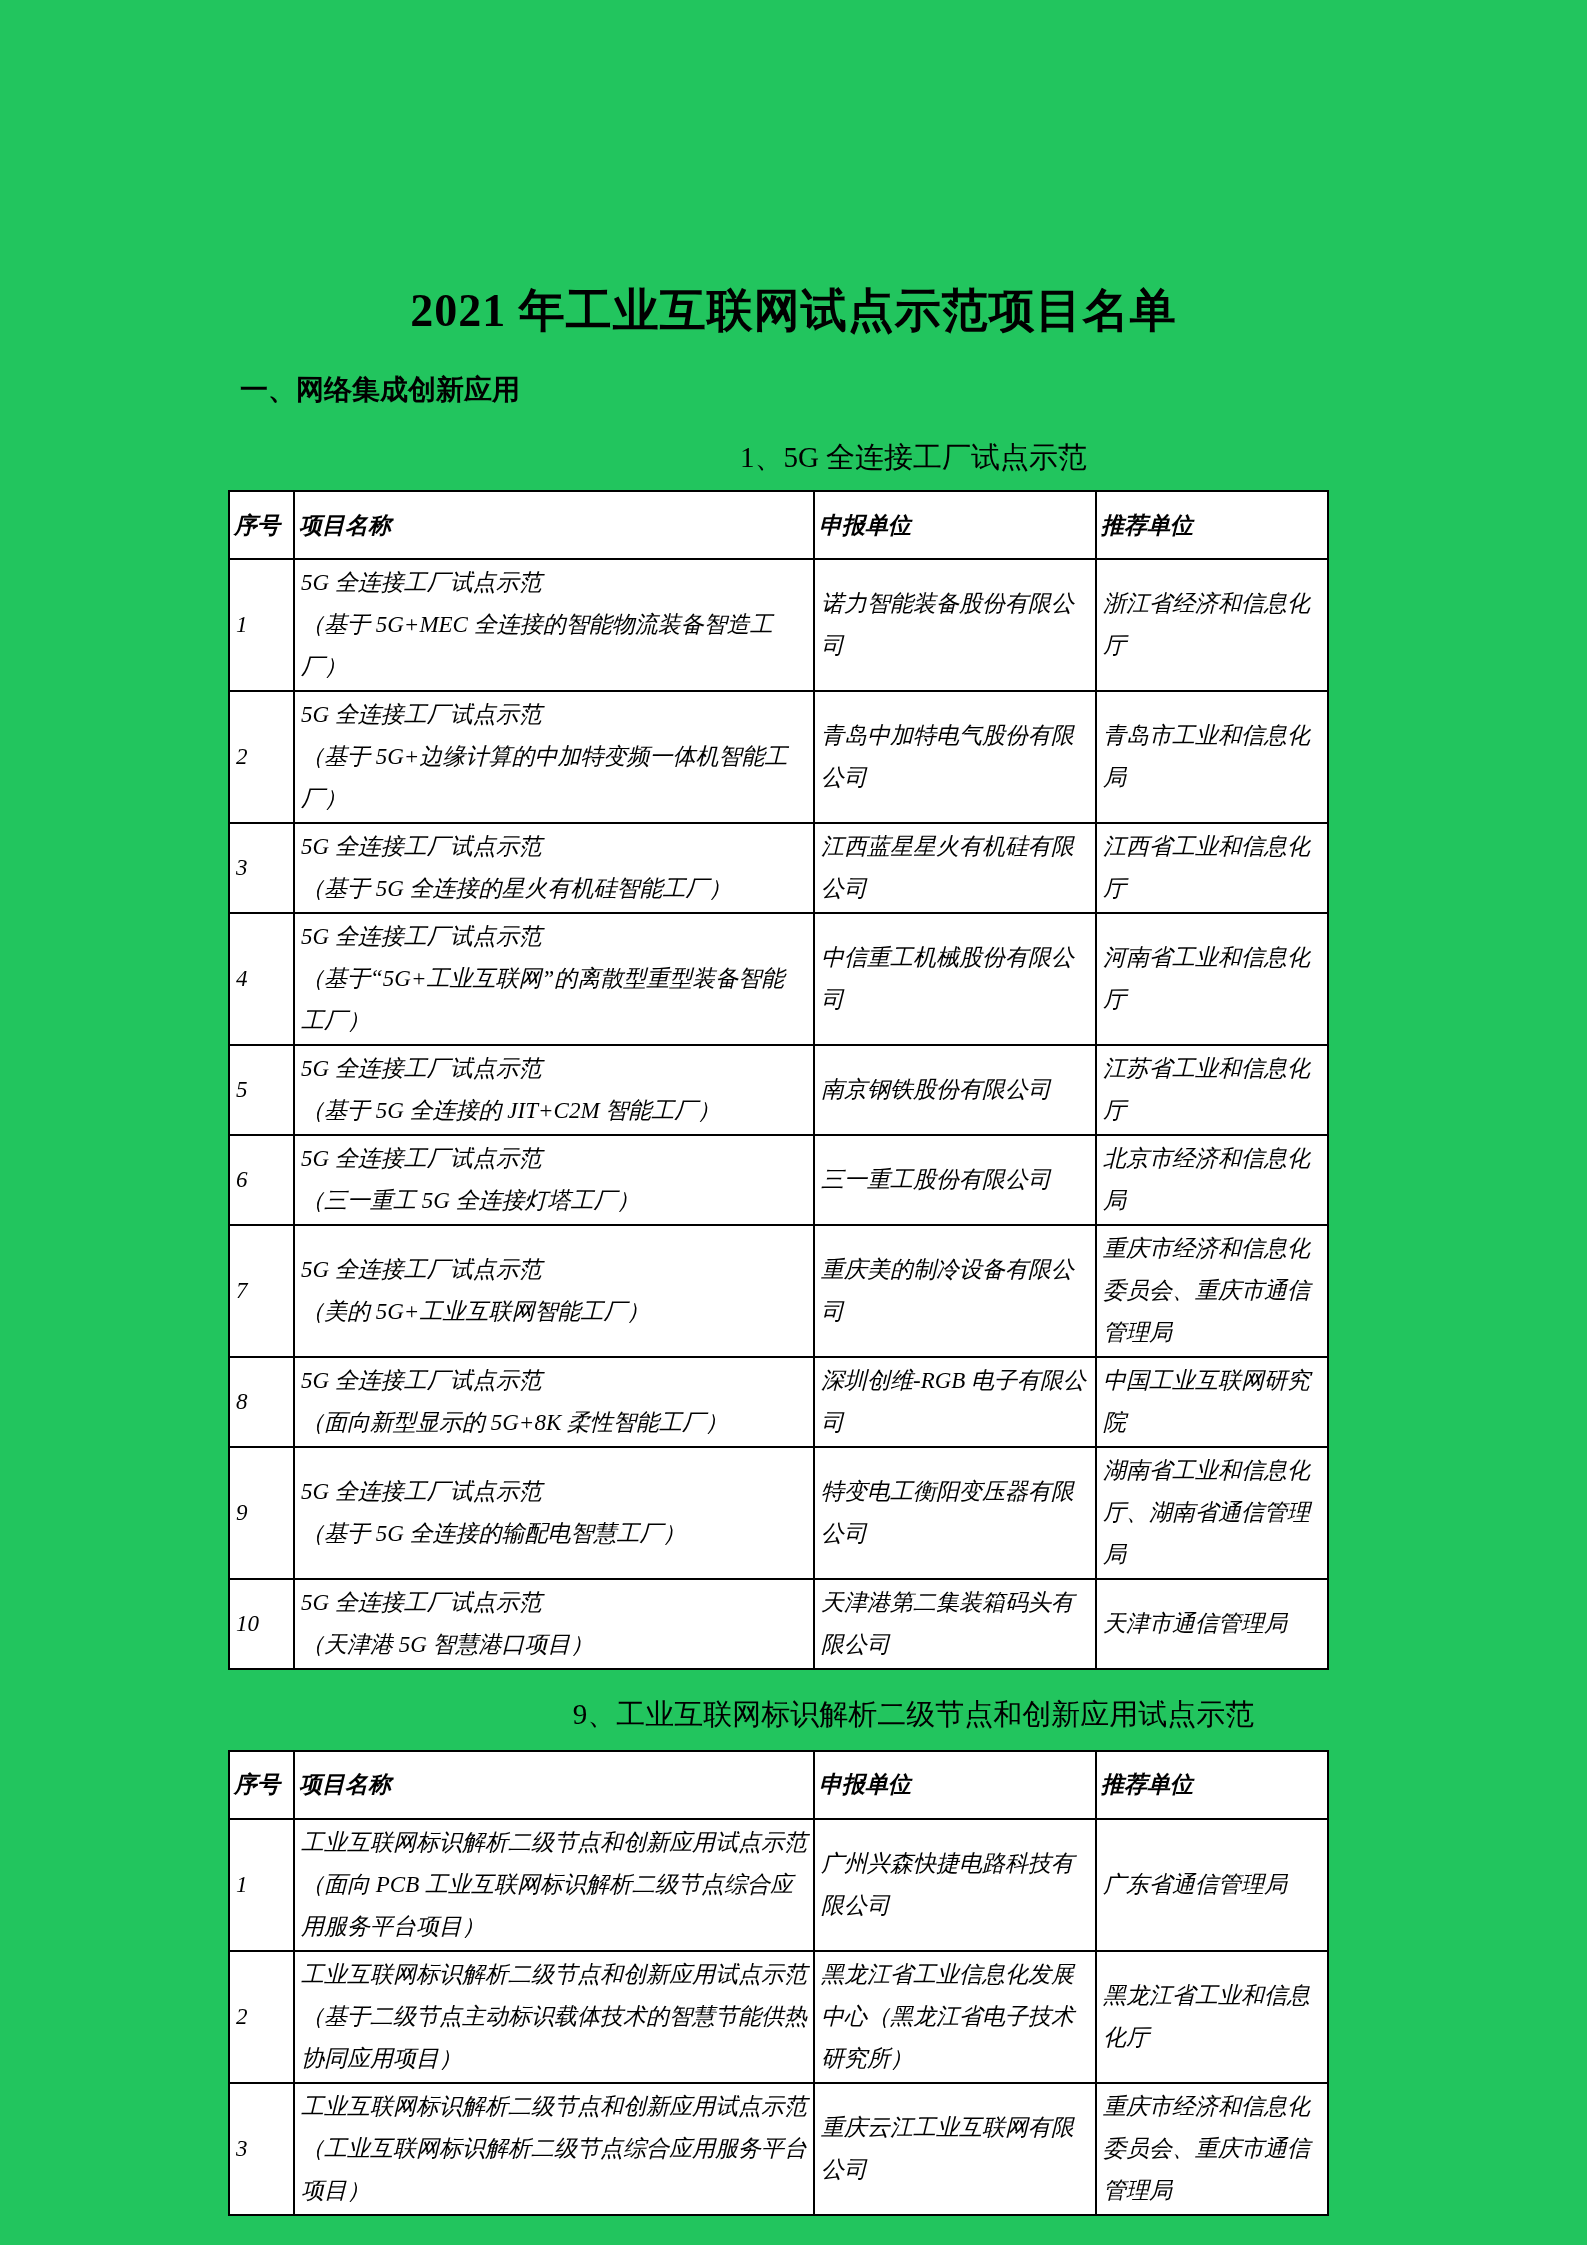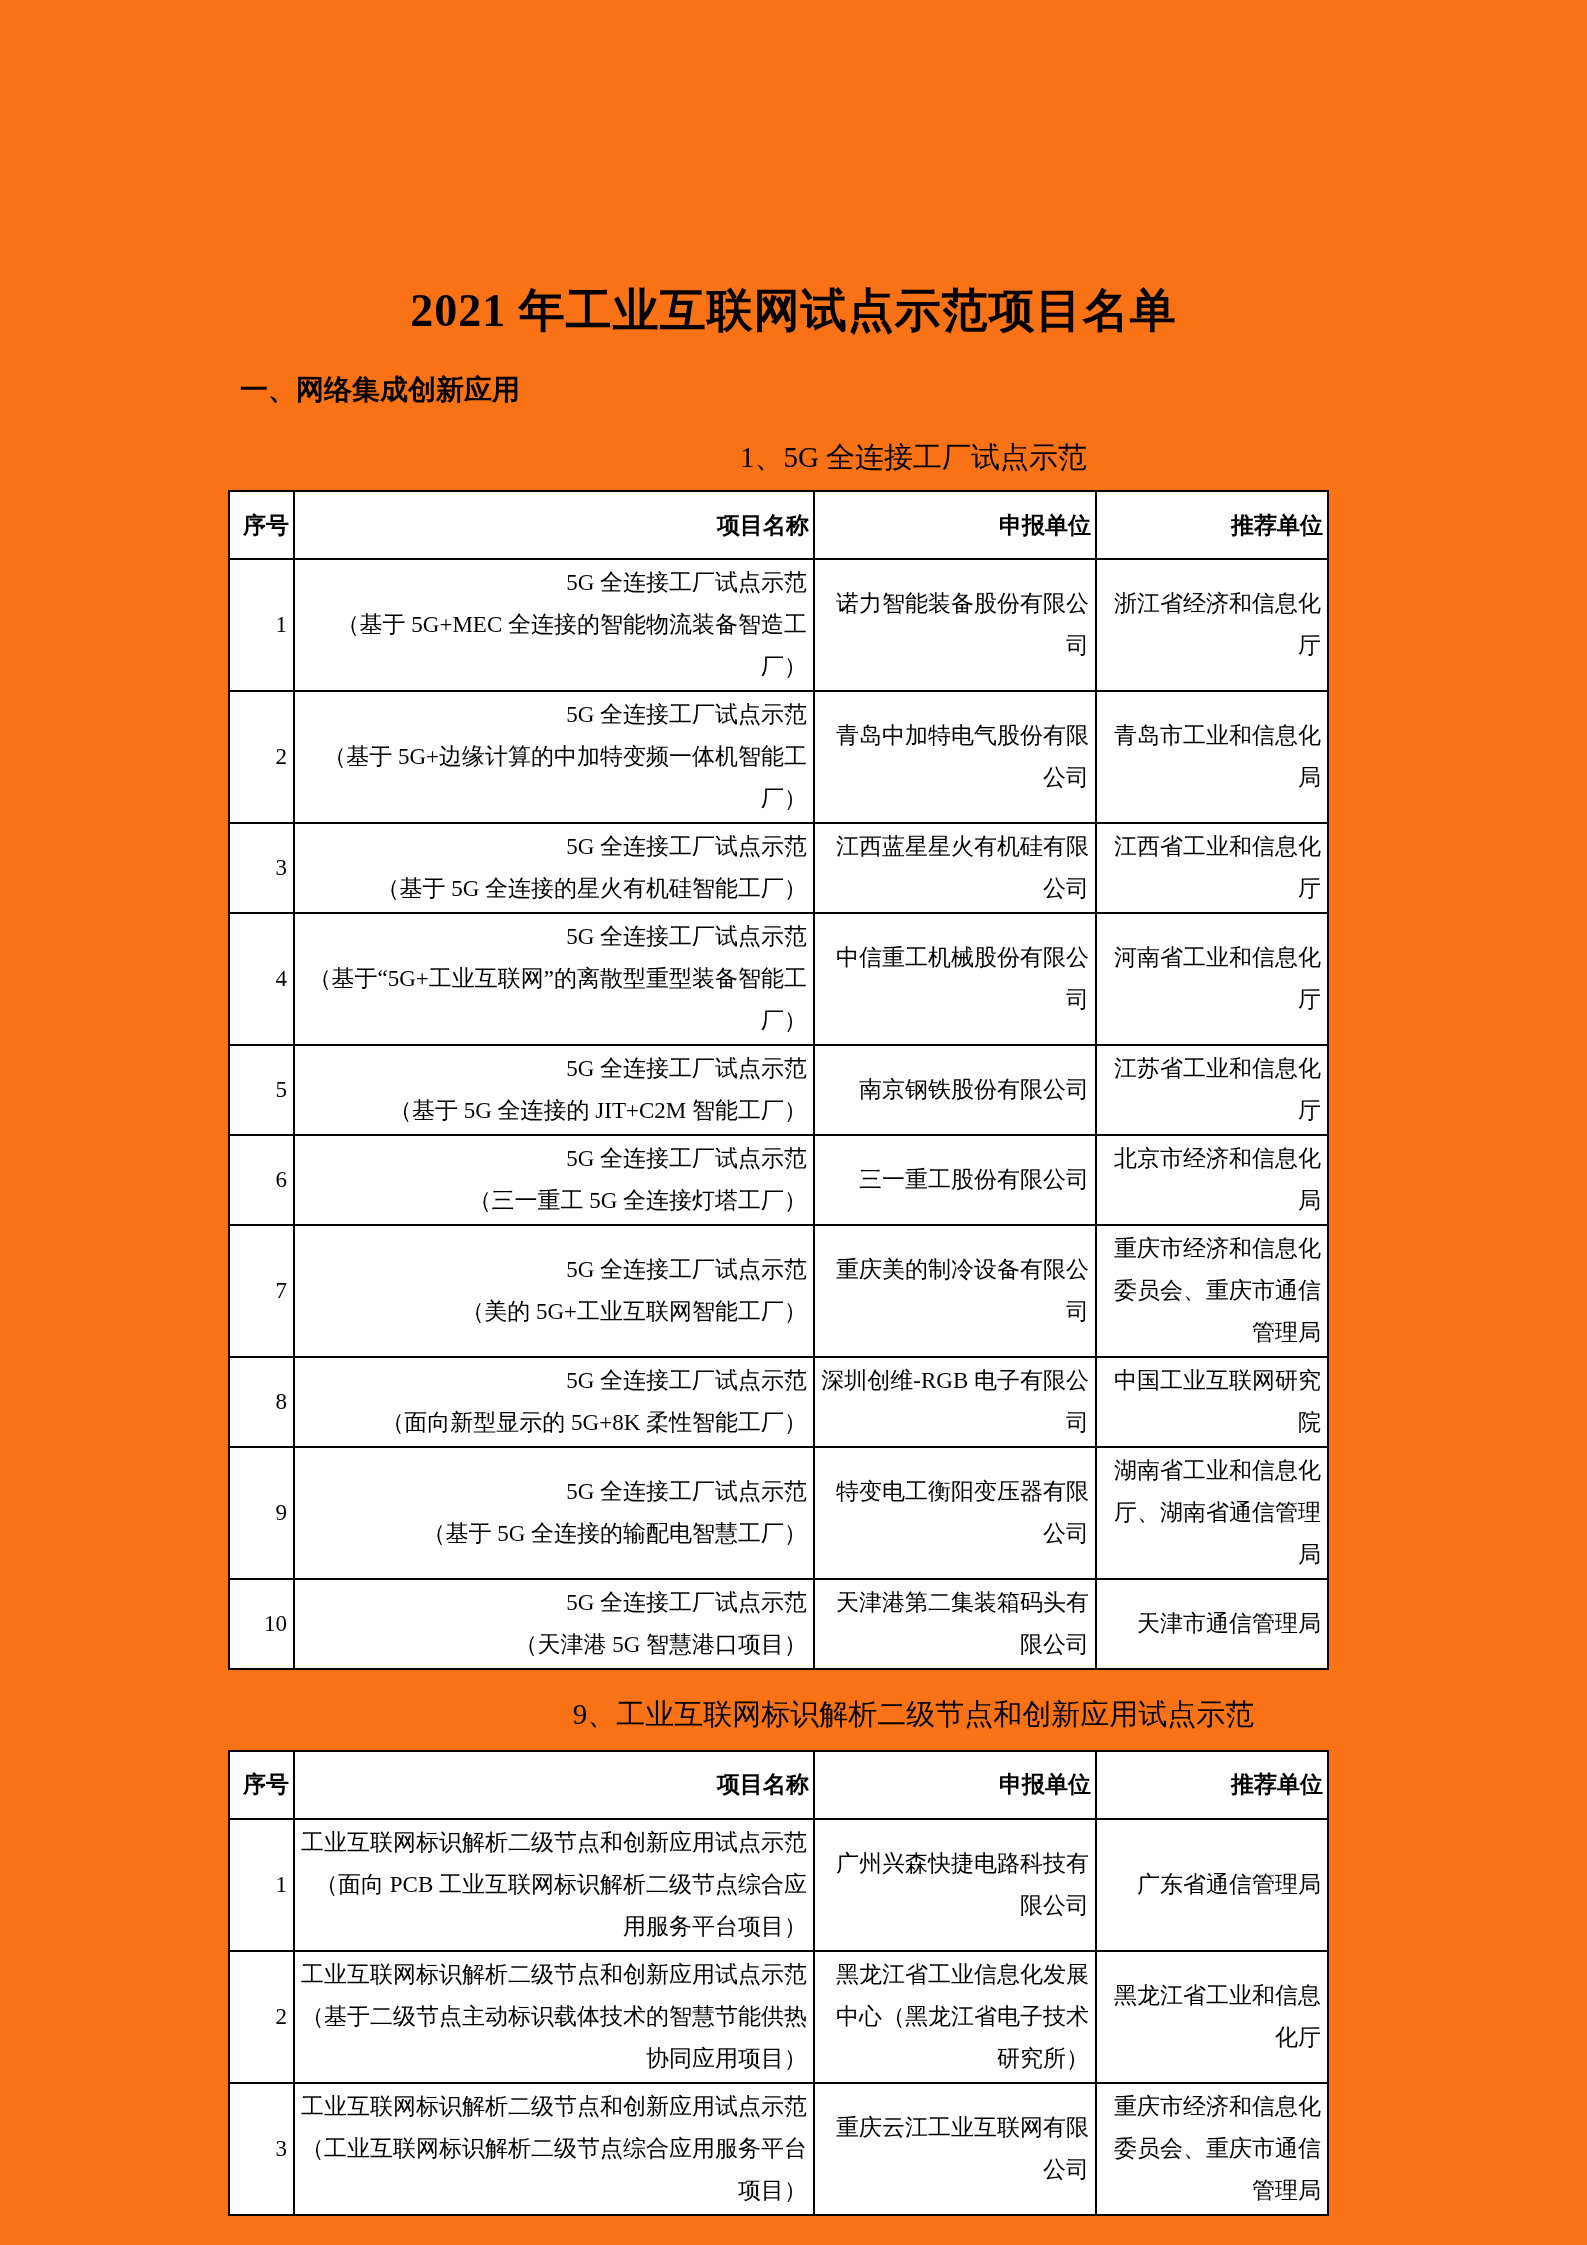--- a/index.html
+++ b/index.html
@@ -11,21 +11,21 @@
     width: 1587px;
     height: 2245px;
     overflow: hidden;
     color: #000000;
     font-family: "Liberation Serif", "DejaVu Serif", serif;
   }
   .page {
     position: relative;
     width: 1587px;
     height: 2245px;
-    background: #f97316;
+    background: #22c55e;
   }
   .doc-title {
     margin: 0;
     padding-top: 283px;
     text-align: center;
     font-family: "Liberation Serif", "DejaVu Serif", serif;
     font-weight: bold;
     font-size: 46px;
     line-height: 1.2;
     letter-spacing: 1px;
@@ -52,23 +52,24 @@
   table.doc-table {
     border-collapse: collapse;
     table-layout: fixed;
     width: 1099px;
     margin-left: 228px;
     background: #ffffff;
   }
   table.doc-table th,
   table.doc-table td {
     border: 2px solid #000000;
-    text-align: right;
+    text-align: left;
     vertical-align: middle;
     overflow: hidden;
+    font-style: italic;
   }
   table.doc-table th {
     font-family: "Liberation Sans", "DejaVu Sans", sans-serif;
     font-weight: bold;
     font-size: 23px;
     height: 62px;
     padding: 2px 4px;
   }
   table.doc-table td {
     font-family: "Liberation Serif", "DejaVu Serif", serif;

